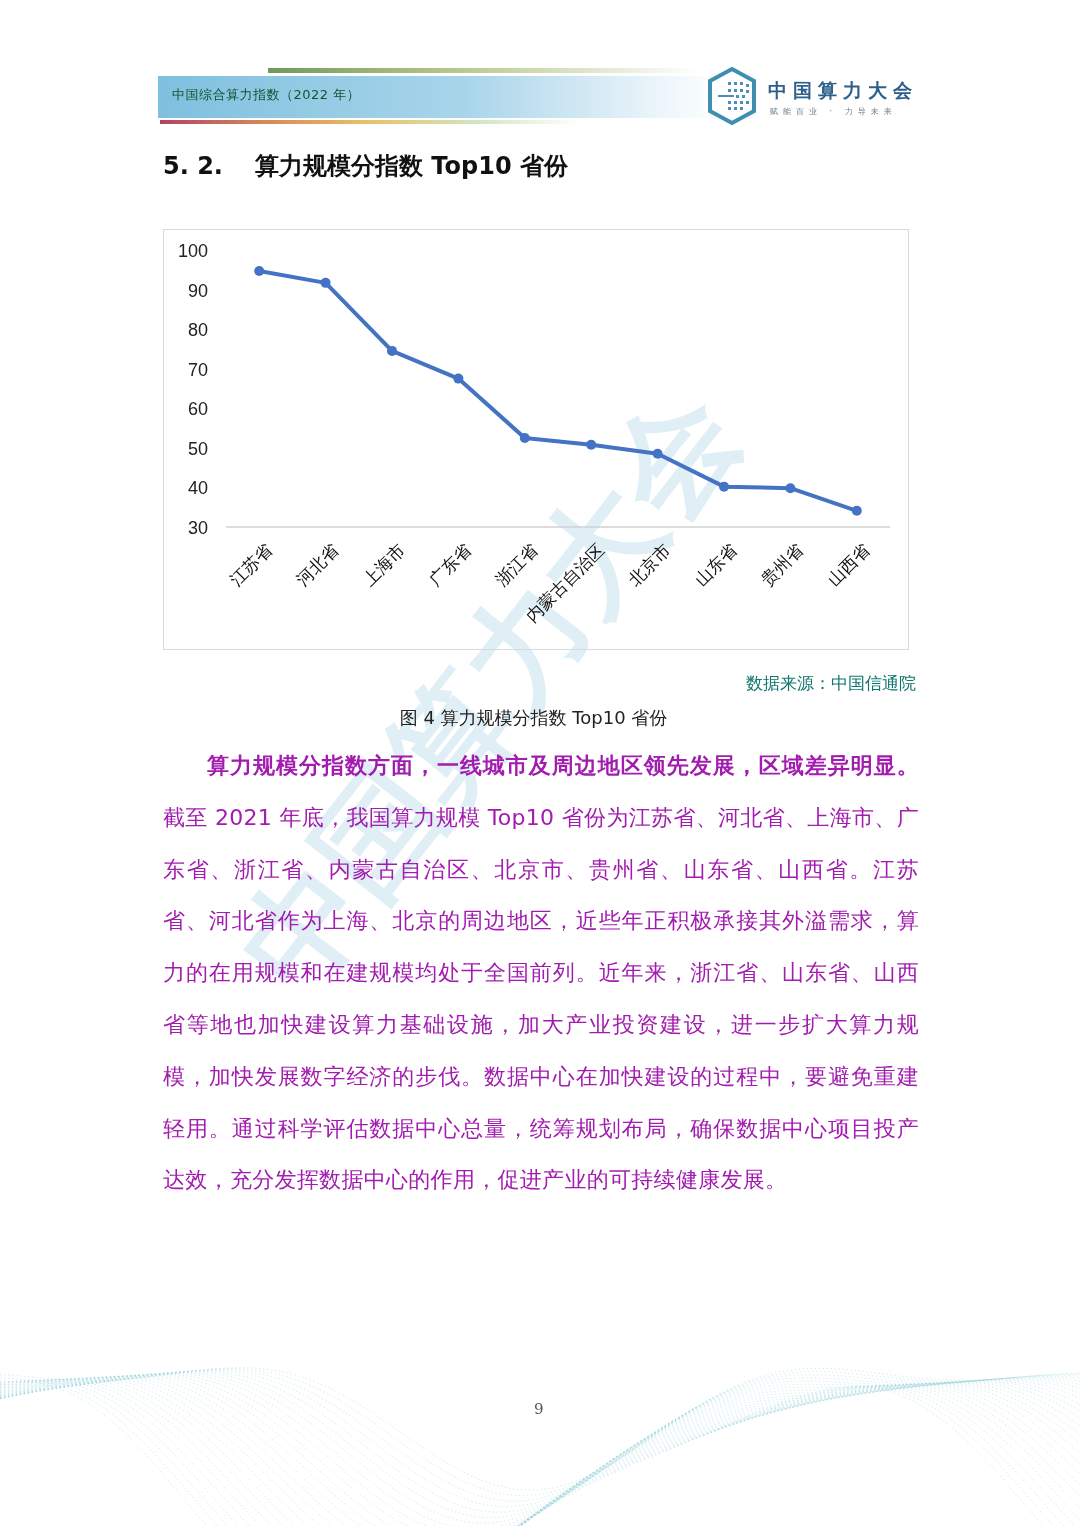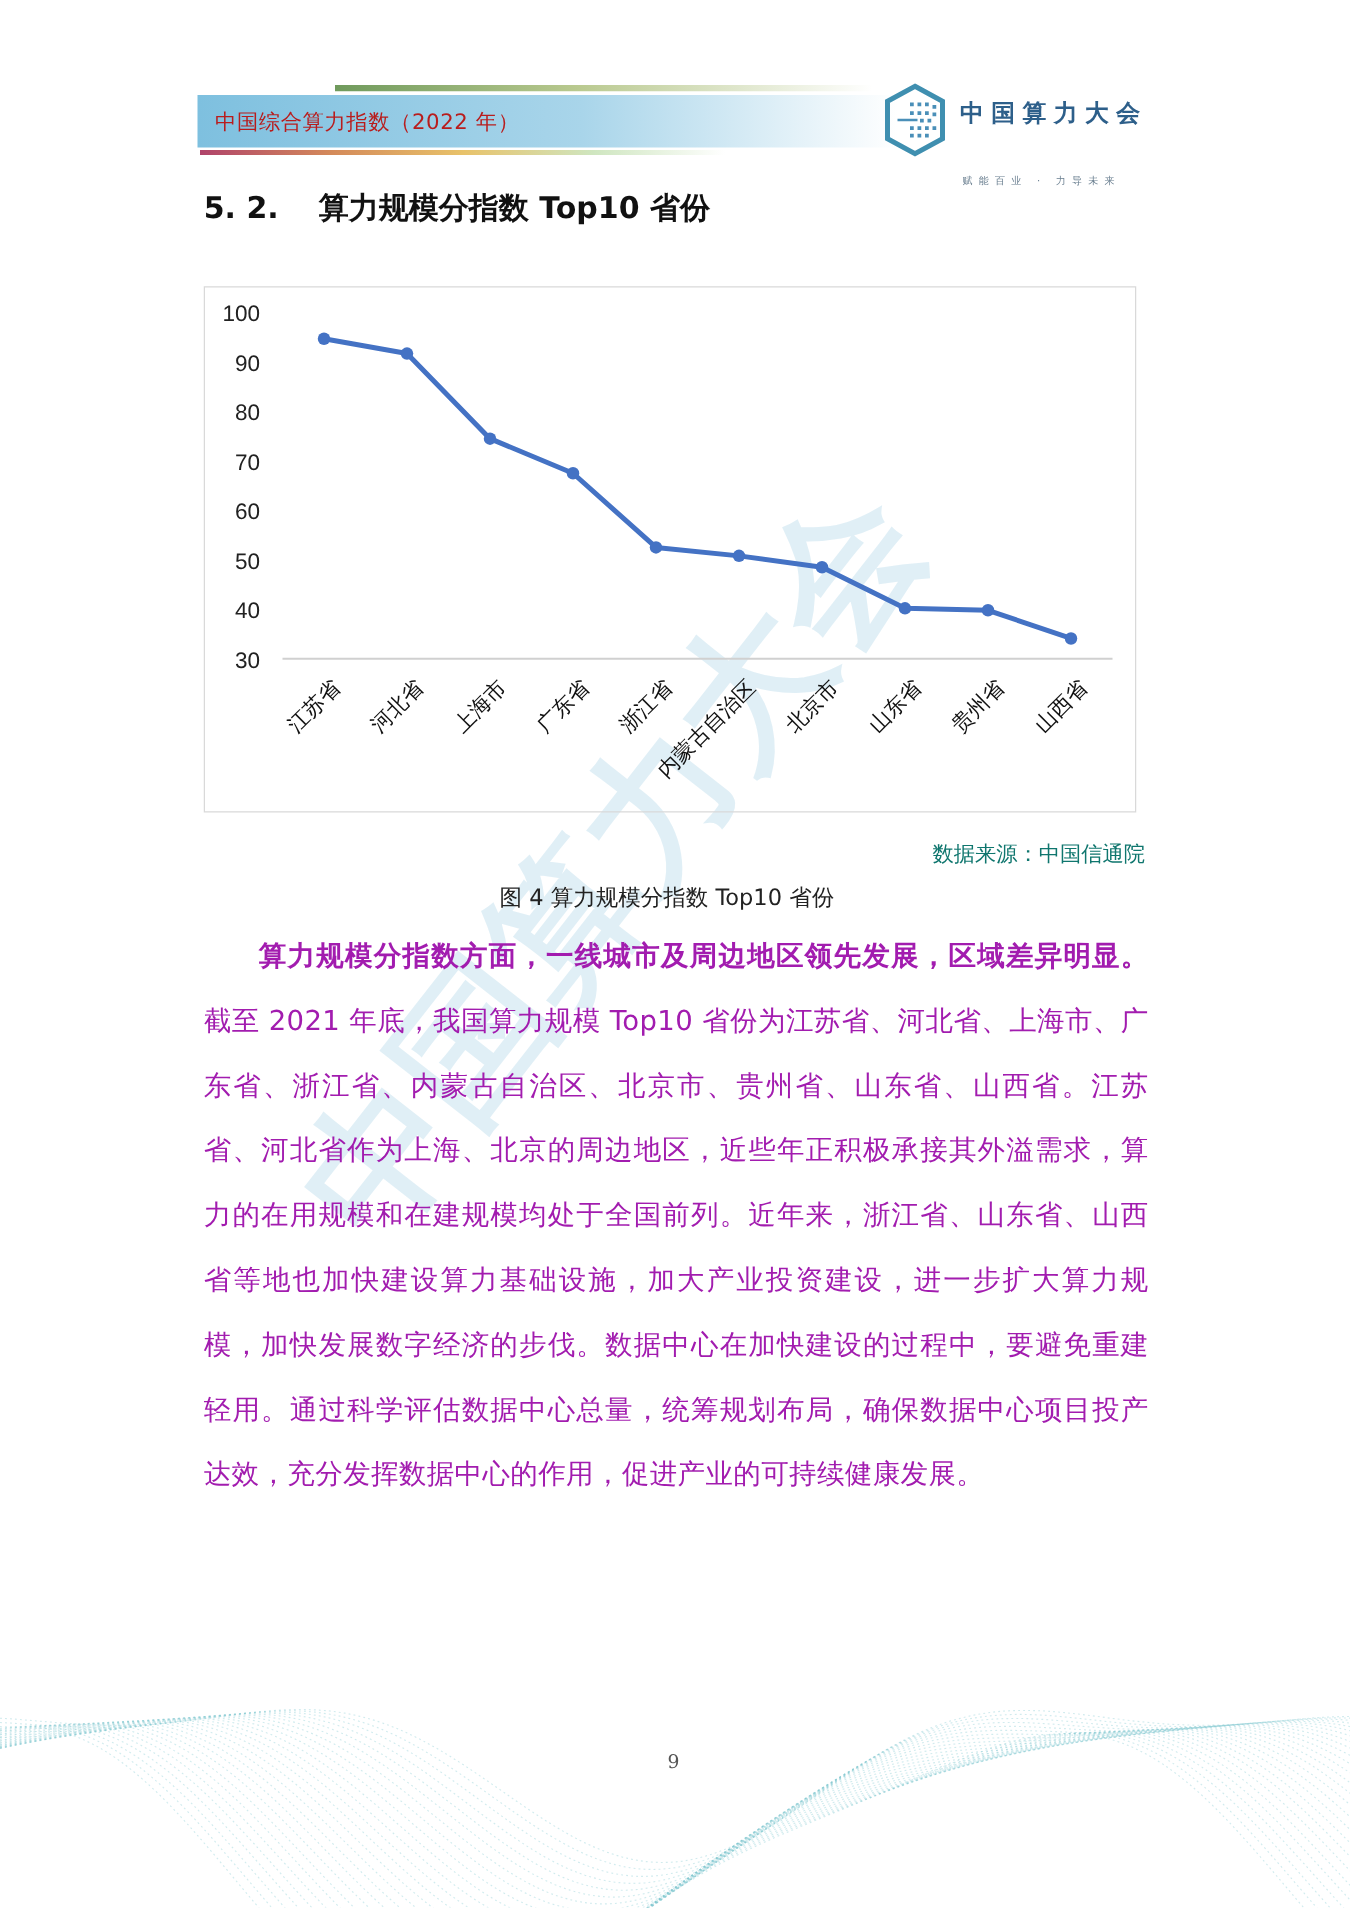--- a/index.html
+++ b/index.html
@@ -11,35 +11,35 @@
   }
   .header-topline {
     position: absolute; left: 268px; top: 68px; width: 430px; height: 5px;
     background: linear-gradient(90deg, #6f9a5c 0%, #b9c98f 45%, rgba(255,255,255,0) 100%);
   }
   .header-band {
     position: absolute; left: 158px; top: 76px; width: 560px; height: 42px;
     background: linear-gradient(90deg, #7ec0df 0%, #a9d5ea 55%, rgba(255,255,255,0) 100%);
   }
   .header-title {
-    position: absolute; left: 172px; top: 86px; font-size: 17px; color: #b91c1c;
+    position: absolute; left: 172px; top: 86px; font-size: 13px; color: #14532d;
     letter-spacing: 0.5px;
   }
   .header-underline {
     position: absolute; left: 160px; top: 120px; width: 420px; height: 4px;
     background: linear-gradient(90deg, #b0436a 0%, #d48a5a 25%, #e8c26a 50%, #cfe6c0 75%, rgba(255,255,255,0) 100%);
   }
   .logo { position: absolute; left: 706px; top: 66px; width: 220px; height: 60px; }
   .logo-mark { position: absolute; left: 0; top: 0; width: 52px; height: 60px; }
   .logo-name {
     position: absolute; left: 62px; top: 12px; font-size: 19px; font-weight: bold;
     color: #2d5f8a; letter-spacing: 6px;
   }
   .logo-tagline {
-    position: absolute; left: 64px; top: 40px; font-size: 8px; color: #6a7f90; letter-spacing: 5px; margin-top: 33px;
+    position: absolute; left: 64px; top: 40px; font-size: 8px; color: #6a7f90; letter-spacing: 5px;
   }
   .section-title {
     position: absolute; left: 163px; top: 150px; font-size: 24px; font-weight: bold; color: #111;
   }
   .section-title .num { margin-right: 32px; }
   .chart-box {
     position: absolute; left: 163px; top: 229px; width: 746px; height: 421px;
     border: 1.5px solid #d9d9d9; box-sizing: border-box; background: transparent;
   }
   .chart-svg { position: absolute; left: 0; top: 0; }

